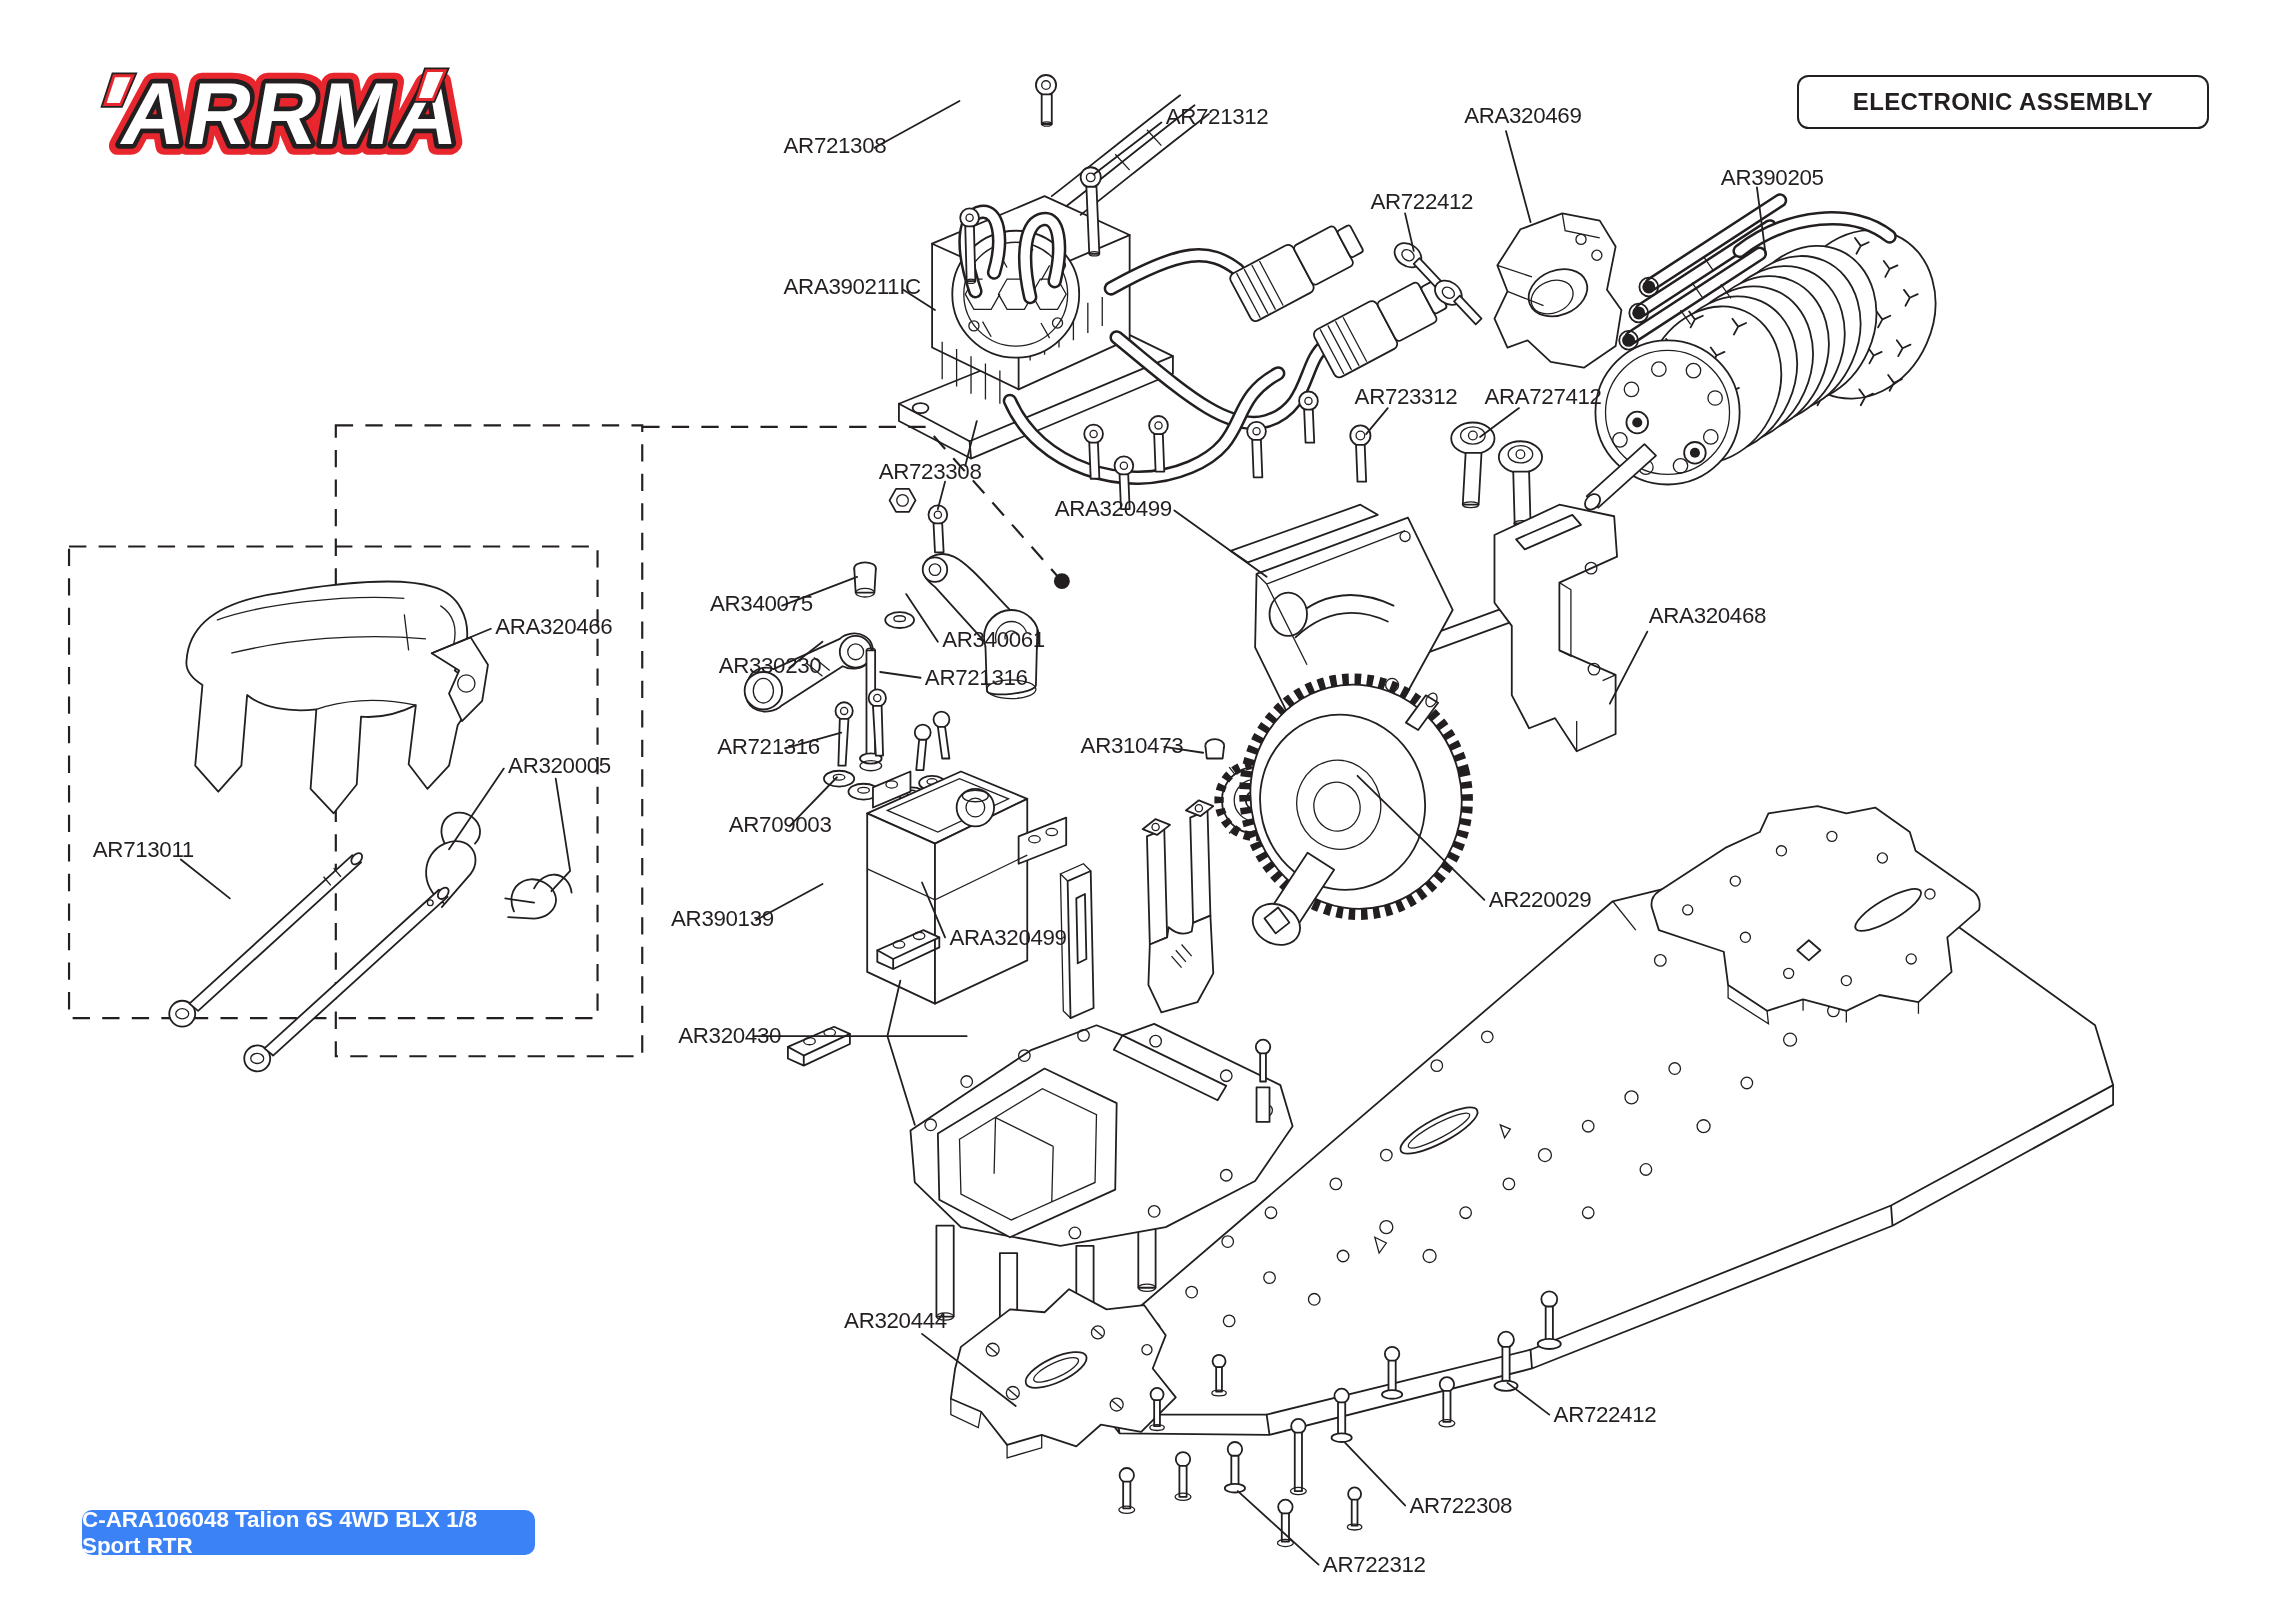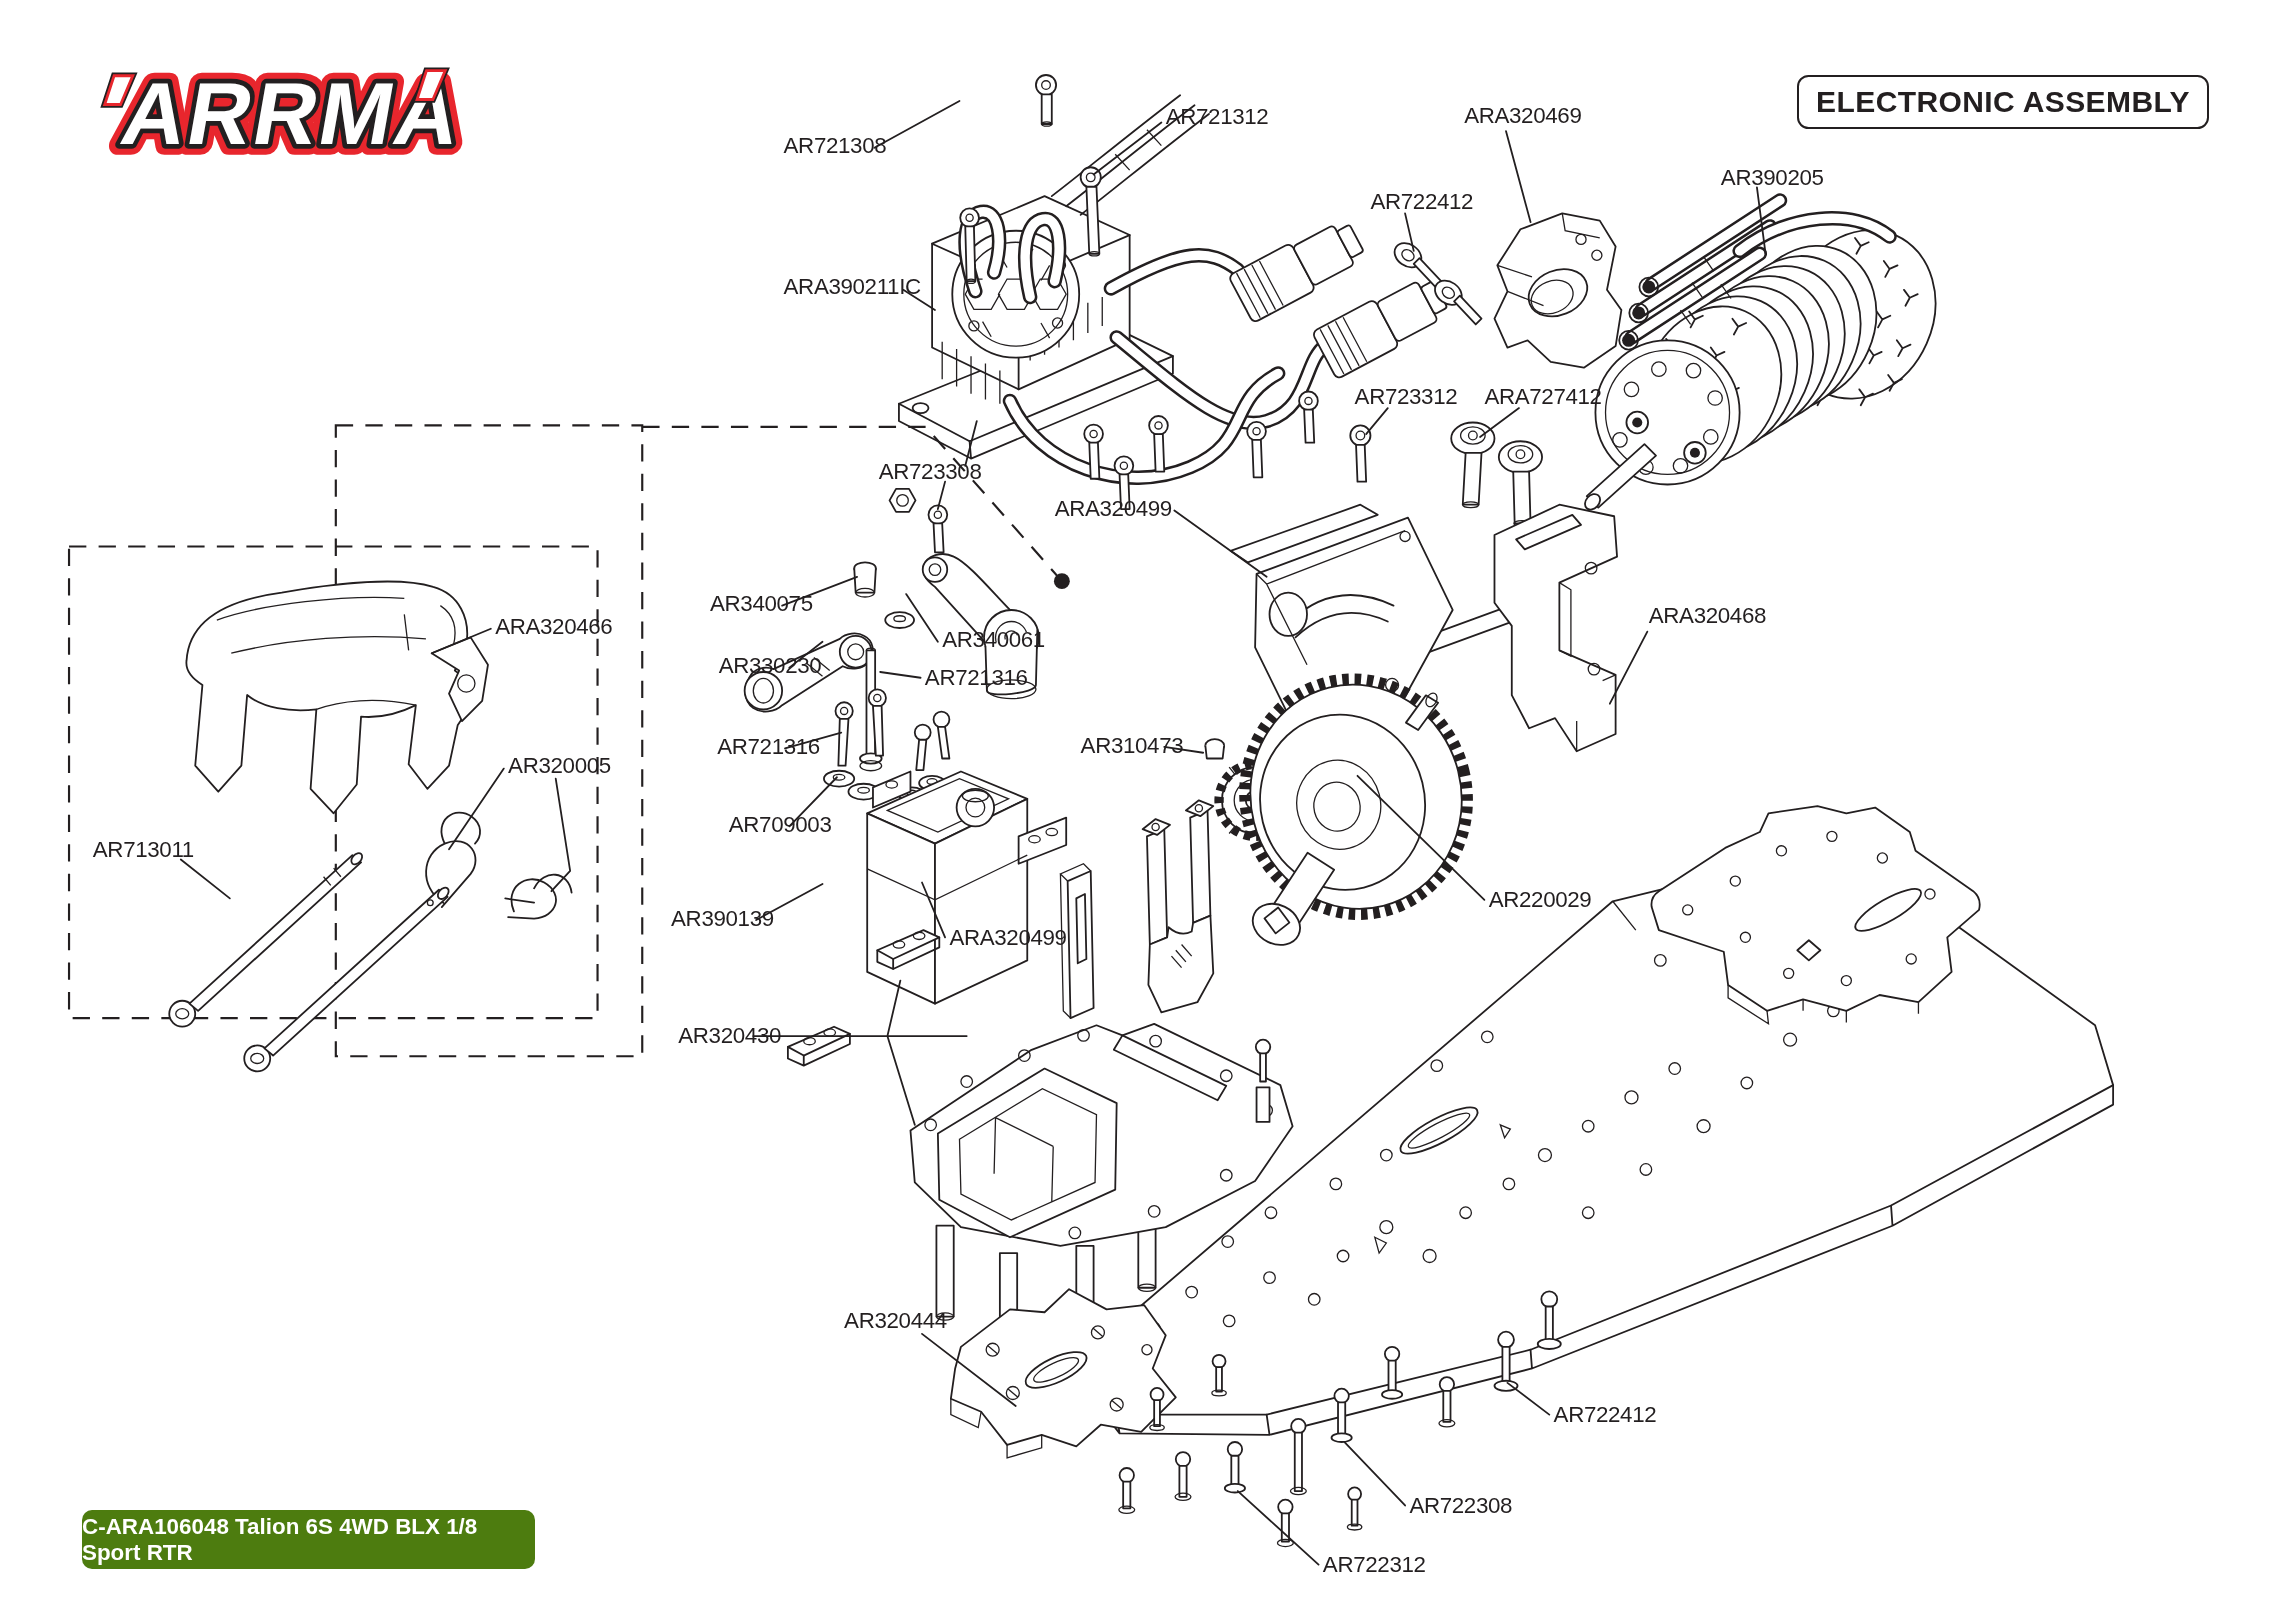--- a/index.html
+++ b/index.html
@@ -3,24 +3,24 @@
 <meta charset="utf-8">
 <style>
   html,body{margin:0;padding:0;background:#fff;}
   .stage{position:relative;width:2273px;height:1623px;background:#fff;overflow:hidden;
          font-family:"Liberation Sans",sans-serif;}
   .stage svg{position:absolute;left:0;top:0;}
   .lbl{font-family:"Liberation Sans",sans-serif;font-size:31px;letter-spacing:-0.5px;
        fill:#231f20;font-weight:500;}
   .title-box{position:absolute;left:1797px;top:75px;width:408px;height:50px;
        border:2.9px solid #231f20;border-radius:11.5px;display:flex;align-items:center;
-       justify-content:center;font-size:30px;font-weight:bold;color:#231f20;
+       justify-content:center;font-size:24px;font-weight:bold;color:#231f20;
        letter-spacing:0.4px;background:#fff;}
-  .footer-badge{position:absolute;left:82px;top:1510px;width:453px;height:59px;
-       background:#4d7c0f;border-radius:10px;display:flex;align-items:center;
+  .footer-badge{position:absolute;left:82px;top:1510px;width:453px;height:45px;
+       background:#3b82f6;border-radius:10px;display:flex;align-items:center;
        justify-content:center;color:#fff;font-size:22.4px;font-weight:bold;}
   .ln{stroke:#231f20;stroke-width:2.5;fill:none;stroke-linecap:round;stroke-linejoin:round;}
   .lnf{stroke:#231f20;stroke-width:2.5;fill:#fff;stroke-linejoin:round;}
   .thin{stroke:#231f20;stroke-width:1.8;fill:none;}
   .dash{stroke:#231f20;stroke-width:3;fill:none;stroke-dasharray:24 17;}
   .tube-o{stroke:#231f20;stroke-width:20;fill:none;stroke-linecap:round;}
   .tube-i{stroke:#fff;stroke-width:13;fill:none;stroke-linecap:round;}
 </style>
 </head>
 <body>

